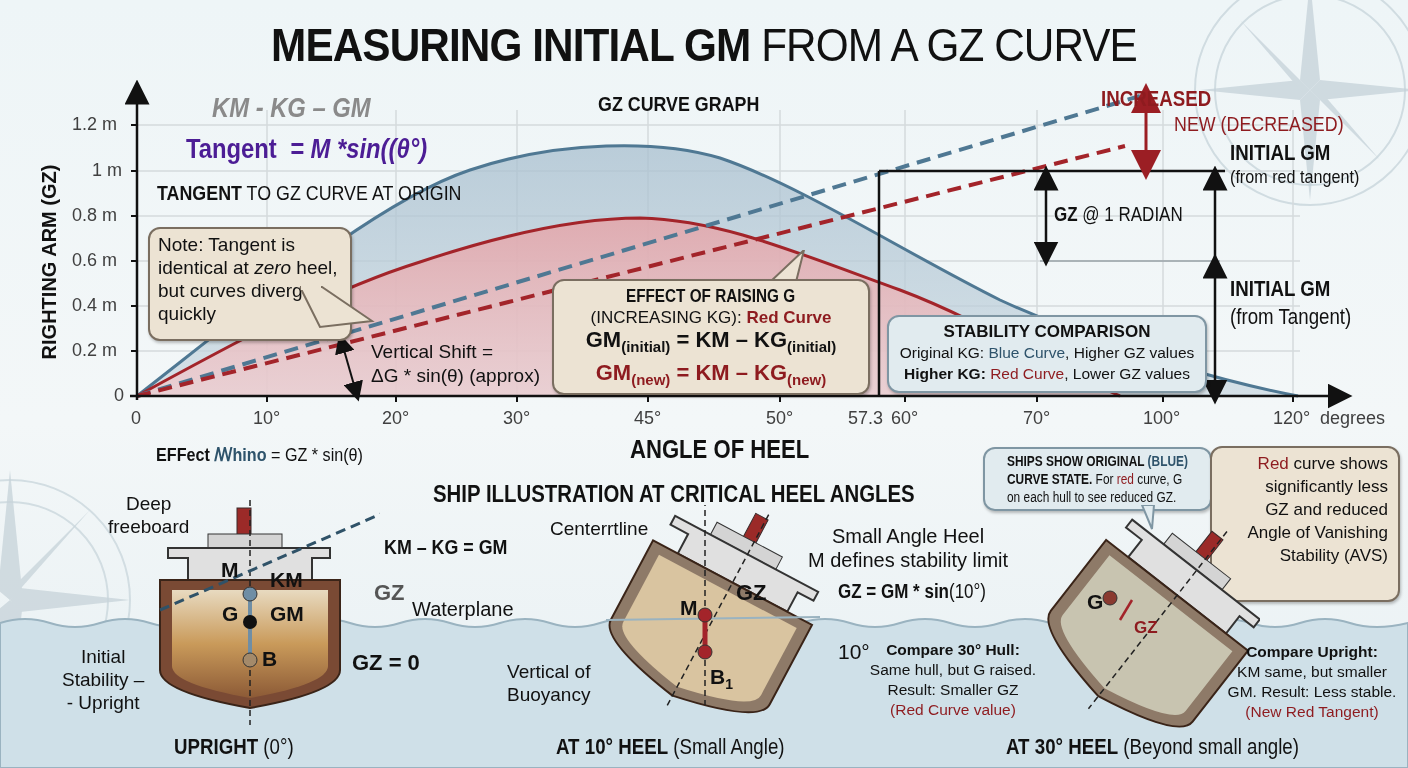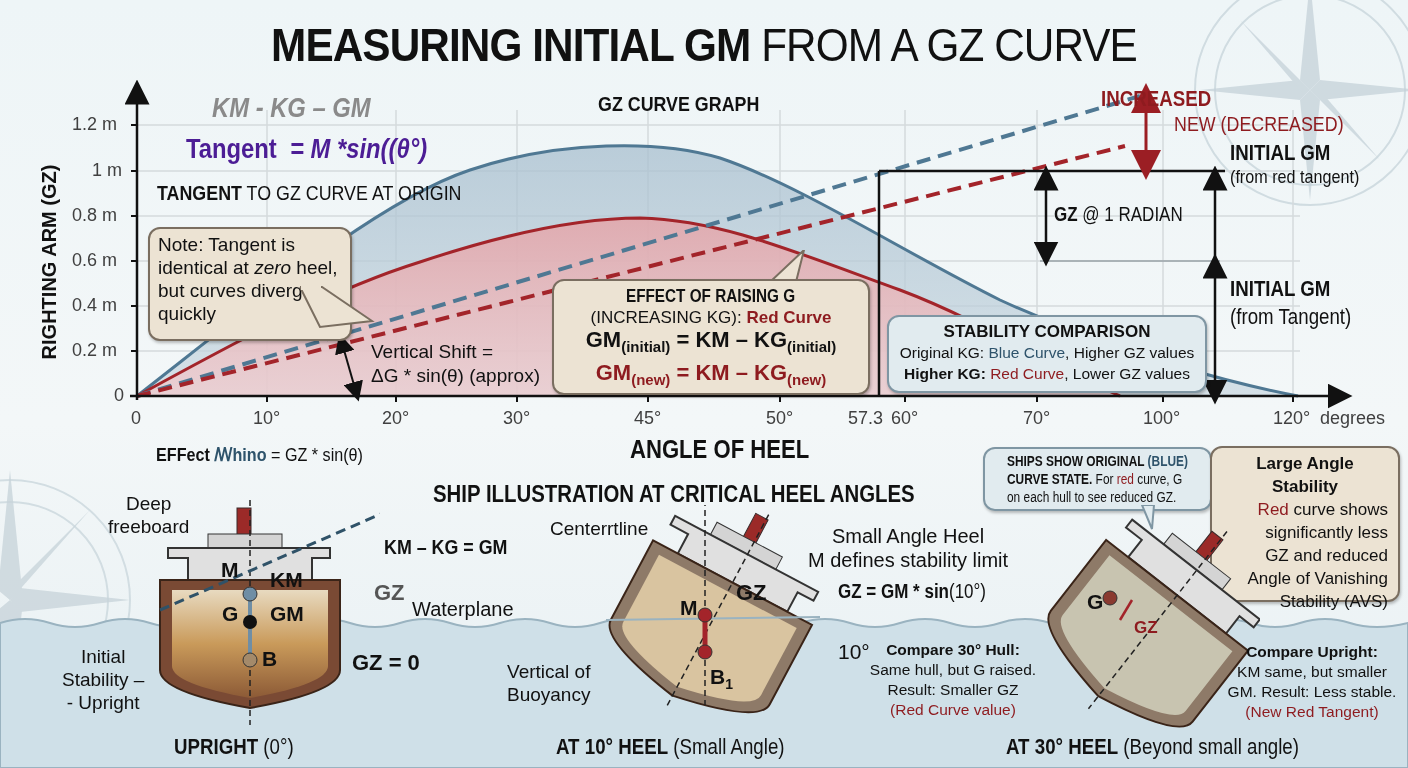--- a/index.html
+++ b/index.html
@@ -234,21 +234,20 @@
     <div class="cond"><b>CURVE STATE.</b><span> For </span><span class="red">red</span><span> curve, G</span></div>
     <div class="cond">on each hull to see reduced GZ.</div>
   </div>
 </div>
 <svg class="abs" style="left:1140px;top:505px" width="30" height="30">
   <polygon points="2,0 14,0 12,24" fill="#e1ebef" stroke="#7f96a3" stroke-width="2"></polygon>
 </svg>
 
 <div class="box" style="left:1210px;top:446px;width:186px;height:152px">
   <div style="text-align:right;padding:4px 10px;font-size:17px;line-height:23px">
-    <div style="font-weight:700;text-align:center"><span>Large Angle Stability</span></div>
     <div><span class="red">Red</span><span> curve shows</span></div>
     <div>significantly less</div>
     <div>GZ and reduced</div>
     <div>Angle of Vanishing</div>
     <div>Stability (AVS)</div>
   </div>
 </div>
 
 <svg class="abs" style="left:0;top:595px" width="1408" height="173">
   <path d="M0,28 Q25,20 50,28 T100,28 T150,28 T200,28 T250,28 T300,28 T350,28 T400,28 T450,28 T500,28 T550,28 T600,28 T650,28 T700,28 T750,28 T800,28 T850,28 T900,28 T950,28 T1000,28 T1050,28 T1100,28 T1150,28 T1200,28 T1250,28 T1300,28 T1350,28 T1408,28 L1408,173 L0,173 Z" fill="#cfe0e8" stroke="#9ab3c0" stroke-width="2"></path>

